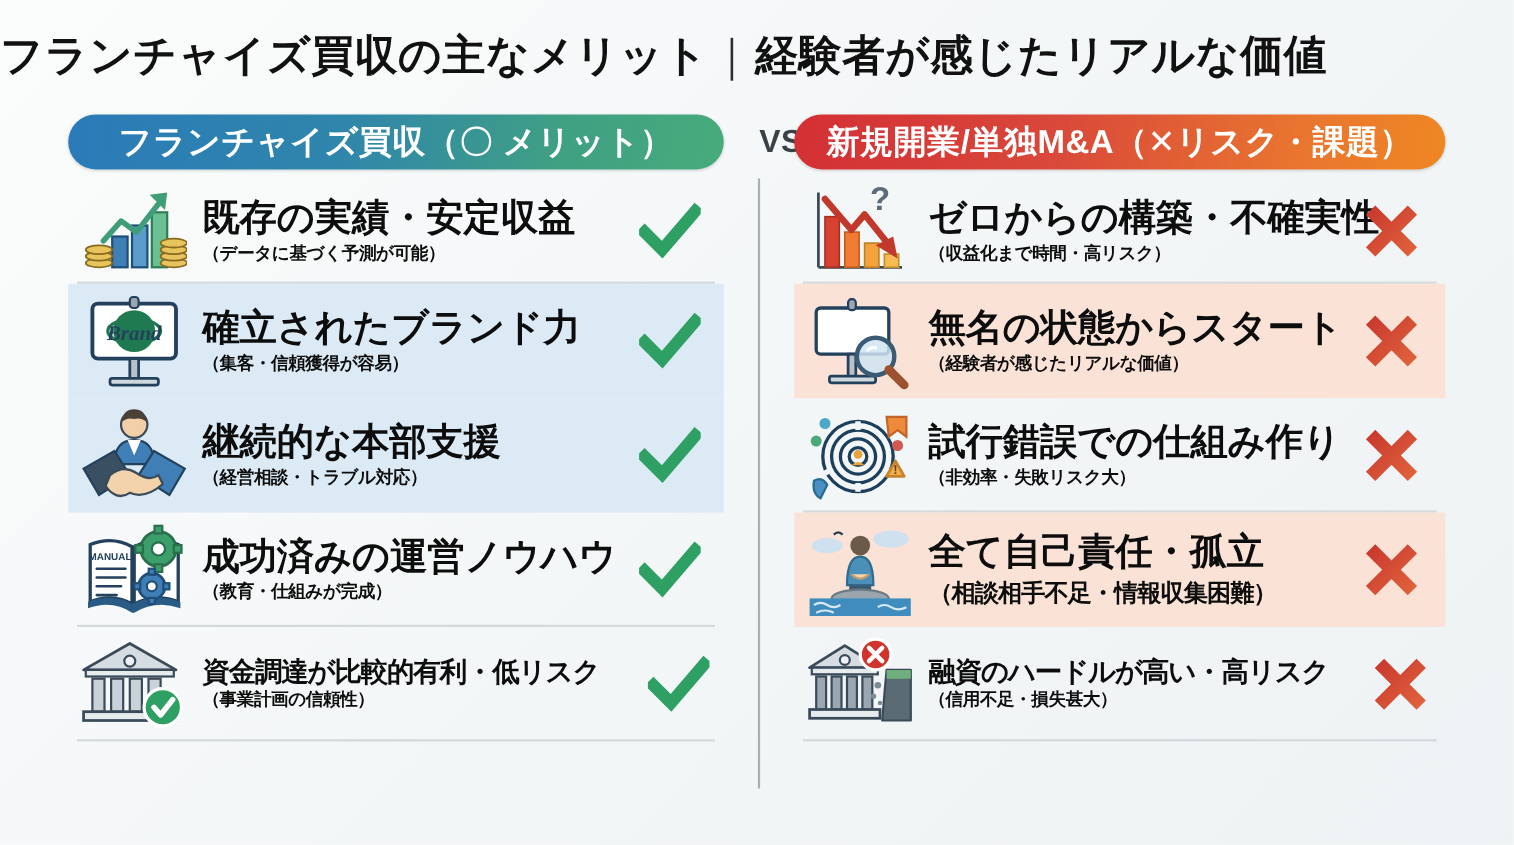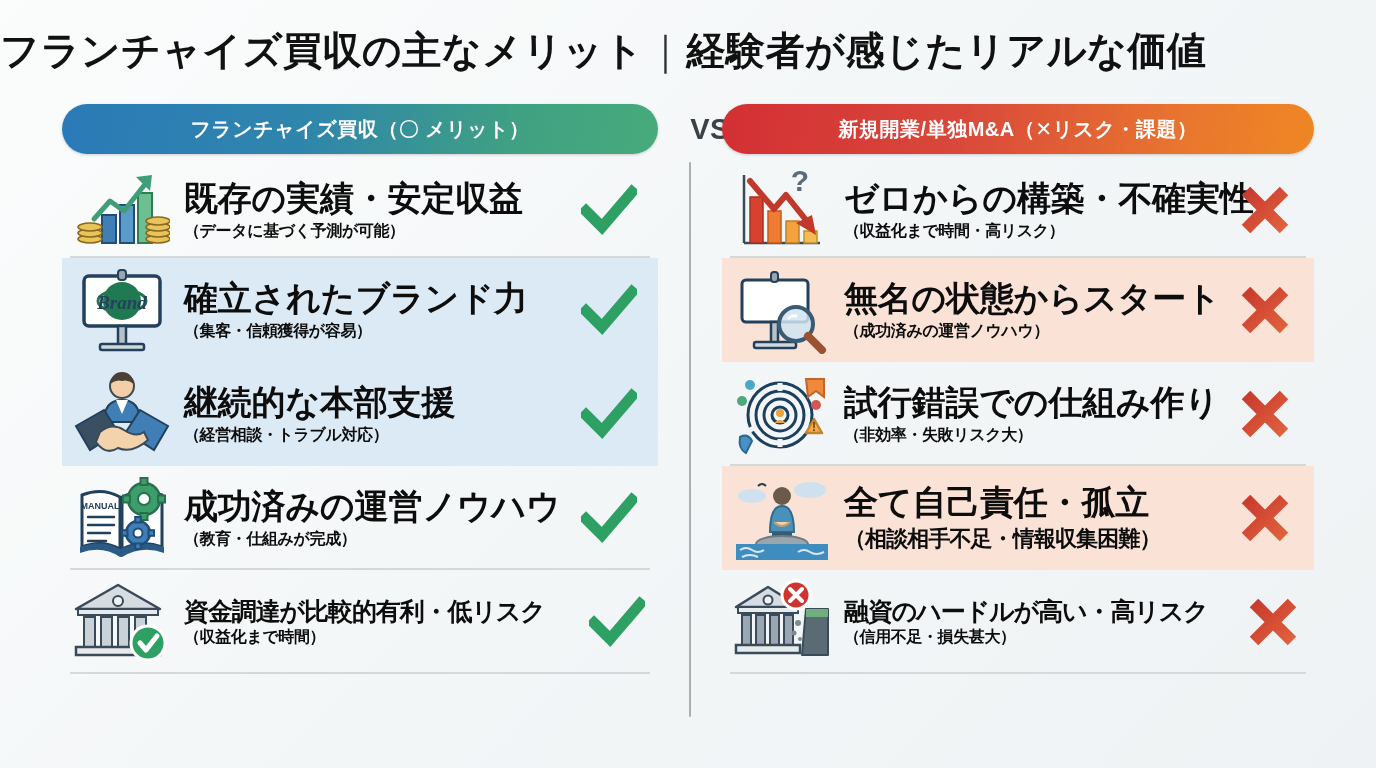--- a/index.html
+++ b/index.html
@@ -58,21 +58,21 @@
   .col-right { left: 722px; width: 592px; }
 
   
   .pill {
     height: 50px;
     border-radius: 25px;
     display: flex;
     align-items: center;
     justify-content: center;
     color: #ffffff;
-    font-size: 20px;
+    font-size: 30px;
     font-weight: 700;
     letter-spacing: 0.5px;
     white-space: nowrap;
     box-shadow: 0 1px 3px rgba(0,0,0,0.18);
   }
   .pill-pro  { background: linear-gradient(100deg, #2a7ab8 0%, #2f86ab 42%, #3fa083 75%, #47ab7b 100%); }
   .pill-con  { background: linear-gradient(100deg, #d32f34 0%, #d9483a 40%, #e9762f 78%, #ef8723 100%); }
 
   .vs {
     position: absolute;
@@ -330,21 +330,21 @@
                 <rect x="44" y="38" width="11" height="30"></rect>
                   <rect x="61" y="38" width="11" height="30"></rect>
               </g>
               <rect x="2" y="68" width="84" height="8" fill="#e6ebee" stroke="#3b4a59" stroke-width="2.5"></rect>
               <circle cx="74" cy="64" r="17" fill="#2fa063" stroke="#ffffff" stroke-width="3"></circle>
               <path d="M66 64 L72 71 L83 57" fill="none" stroke="#ffffff" stroke-width="5" stroke-linecap="round" stroke-linejoin="round"></path>
             </svg>
           </div>
           <div class="text-cell">
             <div class="line1 squeeze">資金調達が比較的有利・低リスク</div>
-            <div class="line2">（収益化まで時間）</div>
+            <div class="line2">（事業計画の信頼性）</div>
           </div>
           <div class="mark-cell tight">
             <svg class="chk" viewBox="0 0 56 52">
                 <path d="M5 27 L21 43 L51 8" fill="none" stroke="#2fa063" stroke-width="11" stroke-linecap="square" stroke-linejoin="miter"></path>
               </svg>
           </div>
         </div>
 
       </div>
     </div>
@@ -395,21 +395,21 @@
               <rect x="37" y="6" width="7" height="10" rx="3" fill="#9aa7b0" stroke="#23415c" stroke-width="2"></rect>
               <rect x="37" y="56" width="7" height="22" fill="#b6c1c8" stroke="#23415c" stroke-width="2.5"></rect>
               <rect x="20" y="76" width="42" height="6" rx="2" fill="#cfd8dd" stroke="#23415c" stroke-width="2.5"></rect>
               <circle cx="62" cy="58" r="17" fill="#cfe4f2" fill-opacity="0.85" stroke="#3b5b74" stroke-width="4"></circle>
               <path d="M55 52 Q58 49 62 50" stroke="#ffffff" stroke-width="3" fill="none" stroke-linecap="round"></path>
               <path d="M74 70 L88 84" stroke="#9c5230" stroke-width="8" stroke-linecap="round"></path>
             </svg>
           </div>
           <div class="text-cell">
             <div class="line1">無名の状態からスタート</div>
-            <div class="line2">（成功済みの運営ノウハウ）</div>
+            <div class="line2">（経験者が感じたリアルな価値）</div>
           </div>
           <div class="mark-cell">
             <svg class="xmk" viewBox="0 0 54 54">
               <defs>
                   <linearGradient id="xg2" x1="0" y1="0" x2="1" y2="1">
                 <stop offset="0%" stop-color="#c93a2e"></stop>
                     <stop offset="100%" stop-color="#e0613c"></stop>
               </linearGradient>
                 </defs>
               <path d="M8 8 L46 46 M46 8 L8 46" stroke="url(#xg2)" stroke-width="12" stroke-linecap="butt"></path>

